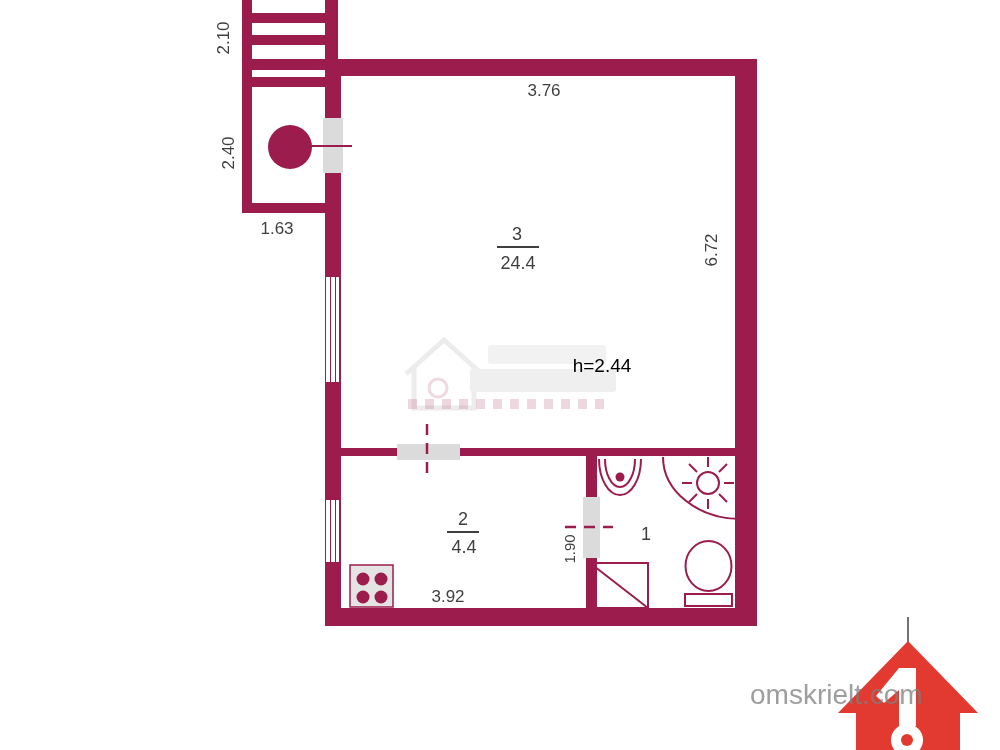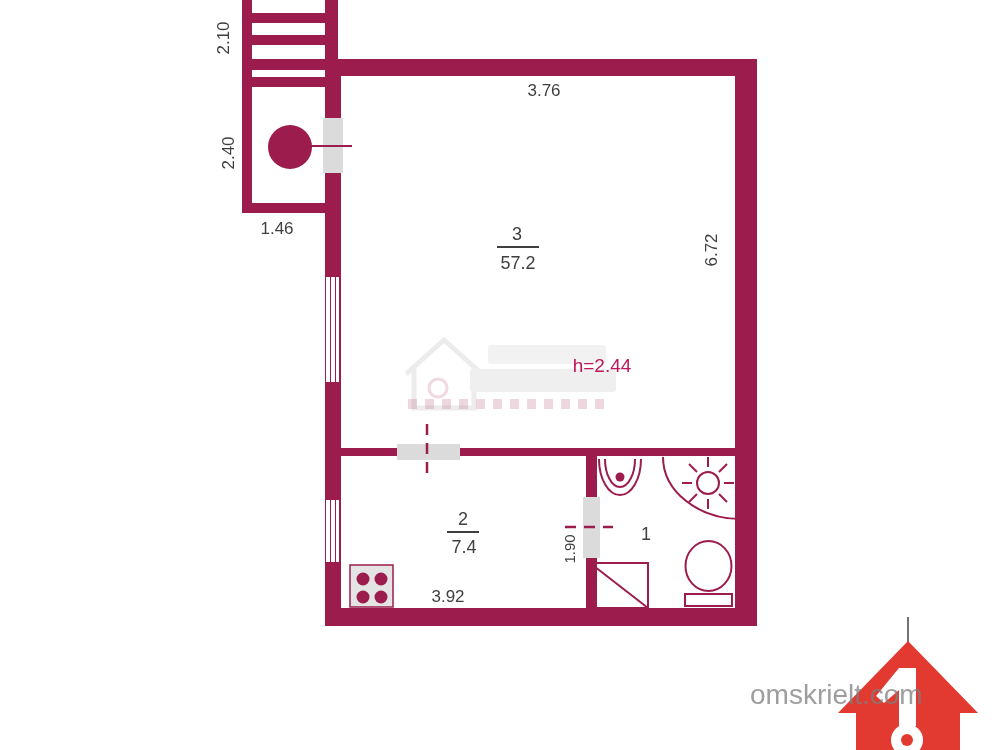--- a/index.html
+++ b/index.html
@@ -6,21 +6,21 @@
   #stage{position:relative;width:1000px;height:750px;background:#ffffff;overflow:hidden;
          font-family:"Liberation Sans", sans-serif;}
   .wall{position:absolute;background:#9C1C4E;}
   .gap{position:absolute;background:#DBDBDB;}
   .lbl{position:absolute;color:#3F3F3F;font-size:17px;white-space:nowrap;
        transform:translate(-50%,-50%);}
   .lbl.v{transform:translate(-50%,-50%) rotate(-90deg);}
   .room-num,.room-area{position:absolute;color:#3F3F3F;font-size:18px;white-space:nowrap;
        transform:translate(-50%,-50%);}
   .rule{position:absolute;height:2px;background:#3F3F3F;}
-  .hlabel{position:absolute;color:#be185d;font-size:19px;white-space:nowrap;
+  .hlabel{position:absolute;color:#000000;font-size:19px;white-space:nowrap;
        transform:translate(-50%,-50%);}
   .win{position:absolute;width:16px;
        background:repeating-linear-gradient(to right,#9C1C4E 0 1.5px,#ffffff 1.5px 4.8px);}
   svg{position:absolute;left:0;top:0;}
   .pinkrow{position:absolute;left:408px;top:399px;width:200px;height:10px;
        background:repeating-linear-gradient(90deg,rgba(186,97,130,0.25) 0 9px,transparent 9px 17px);}
   #brandtext{position:absolute;left:750px;top:679px;font-size:28px;color:rgba(125,125,125,0.75);
        letter-spacing:0px;z-index:9;}
 </style>
 </head>
@@ -113,35 +113,35 @@
     </g>
 
     <g fill="none" stroke="#9C1C4E" stroke-width="2">
       <ellipse cx="708.5" cy="566" rx="23" ry="25"></ellipse>
       <rect x="685" y="594" width="47" height="12"></rect>
     </g>
   </svg>
 
   <div class="lbl v" style="left:224px;top:38px">2.10</div>
   <div class="lbl v" style="left:229px;top:153px">2.40</div>
-  <div class="lbl" style="left:277px;top:229px">1.46</div>
+  <div class="lbl" style="left:277px;top:229px">1.63</div>
   <div class="lbl" style="left:544px;top:91px">3.76</div>
   <div class="lbl v" style="left:712px;top:250px">6.72</div>
   <div class="lbl" style="left:448px;top:597px">3.92</div>
   <div class="lbl v" style="left:569px;top:549px;font-size:15px">1.90</div>
 
   <div class="room-num" style="left:517px;top:234px">3</div>
   <div class="rule" style="left:497px;top:246px;width:42px"></div>
-  <div class="room-area" style="left:518px;top:263px">57.2</div>
+  <div class="room-area" style="left:518px;top:263px">24.4</div>
 
   <div class="hlabel" style="left:602px;top:366px">h=2.44</div>
 
   <div class="room-num" style="left:463px;top:519px">2</div>
   <div class="rule" style="left:447px;top:531px;width:32px"></div>
-  <div class="room-area" style="left:464px;top:547px">7.4</div>
+  <div class="room-area" style="left:464px;top:547px">4.4</div>
 
   <div class="room-num" style="left:646px;top:534px">1</div>
 
   <svg width="1000" height="750" style="z-index:8">
     <line x1="908" y1="617" x2="908" y2="647" stroke="#444" stroke-width="1.5"></line>
     <g>
       <polygon points="908,641 978,713 960,713 960,750 856,750 856,713 838,713" fill="#E23A30"></polygon>
       <g fill="#ffffff">
         <polygon points="899,668 876,696 884,703 899,690"></polygon>
         <rect x="899" y="668" width="17" height="58"></rect>

